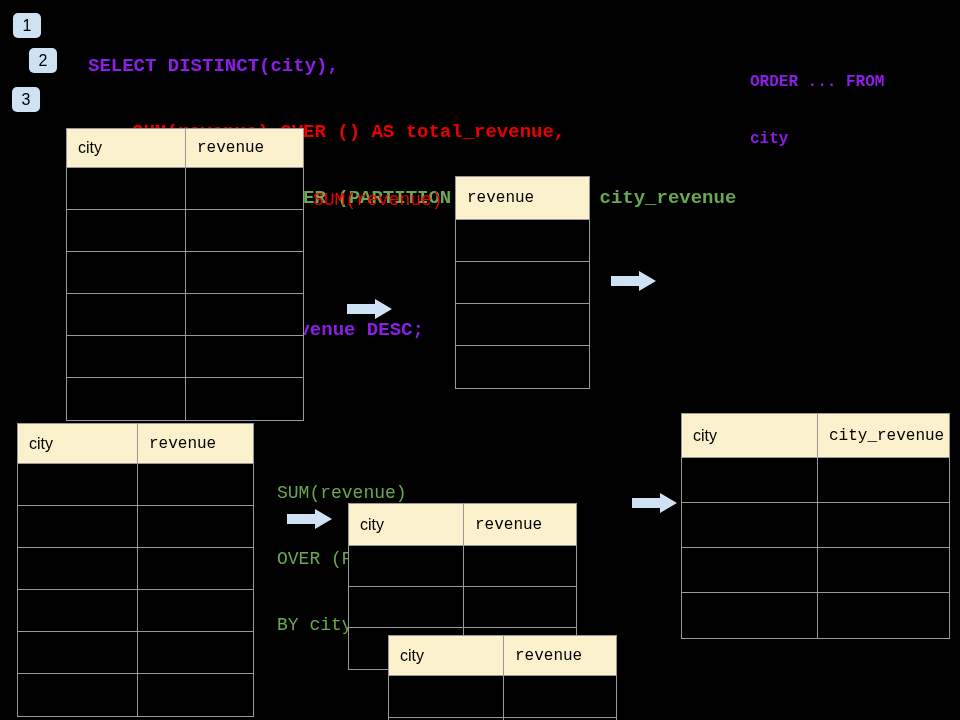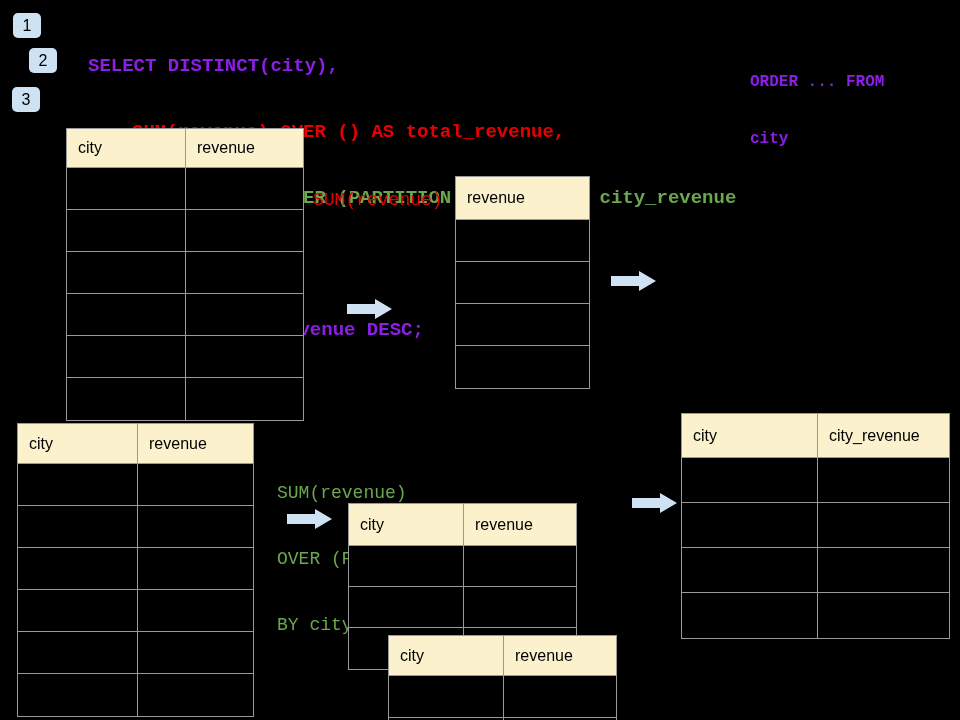--- a/index.html
+++ b/index.html
@@ -59,21 +59,21 @@
     box-sizing:border-box;
   }
   .tr{display:flex;border-bottom:1px solid var(--border);box-sizing:border-box;}
   .tr:last-child{border-bottom:none;}
   .td{
     border-right:1px solid var(--border);
     box-sizing:border-box;flex:0 0 auto;
     display:flex;align-items:center;padding-left:11px;
     overflow:hidden;
   }
-  .td:last-child{border-right:none;flex:1;}
+  .td:last-child{border-right:none;flex:1;font-family:Liberation Mono, monospace;}
   .tr.head{background:var(--header-bg);color:#000;font-size:16px;}
   #t1{left:66px;top:128px;width:238px;}
   #t2{left:455px;top:176px;width:135px;}
   #t3{left:17px;top:423px;width:237px;}
   #t4{left:348px;top:503px;width:229px;}
   #t5{left:681px;top:413px;width:269px;}
   #t6{left:388px;top:635px;width:229px;z-index:2;}
   
   .arrow{position:absolute;width:46px;height:22px;}
   .arrow svg{display:block;}

